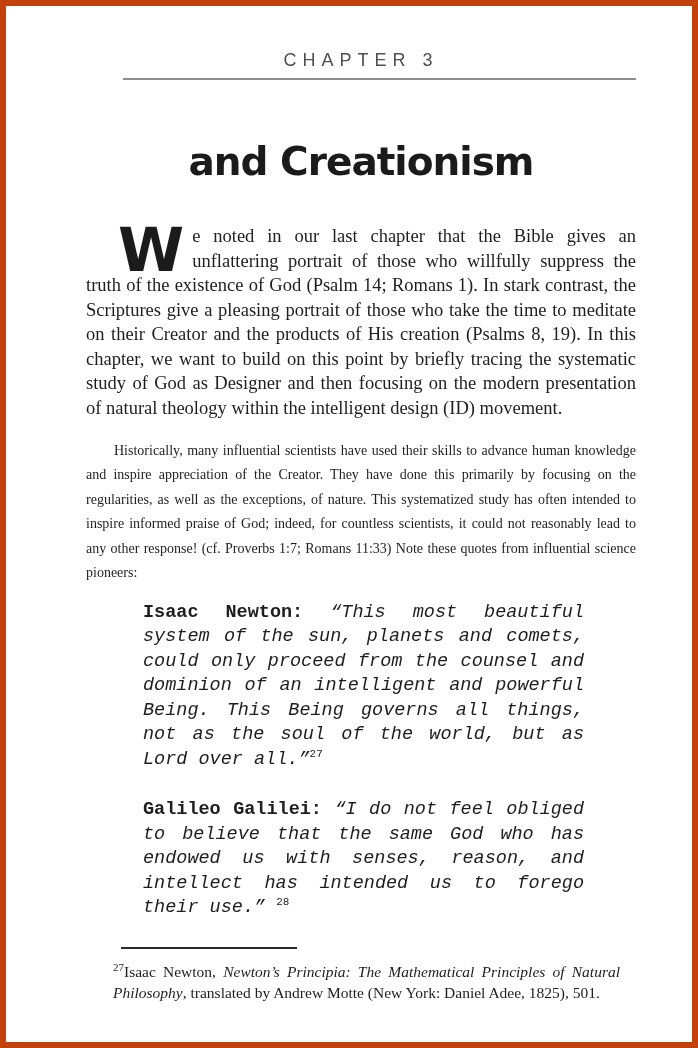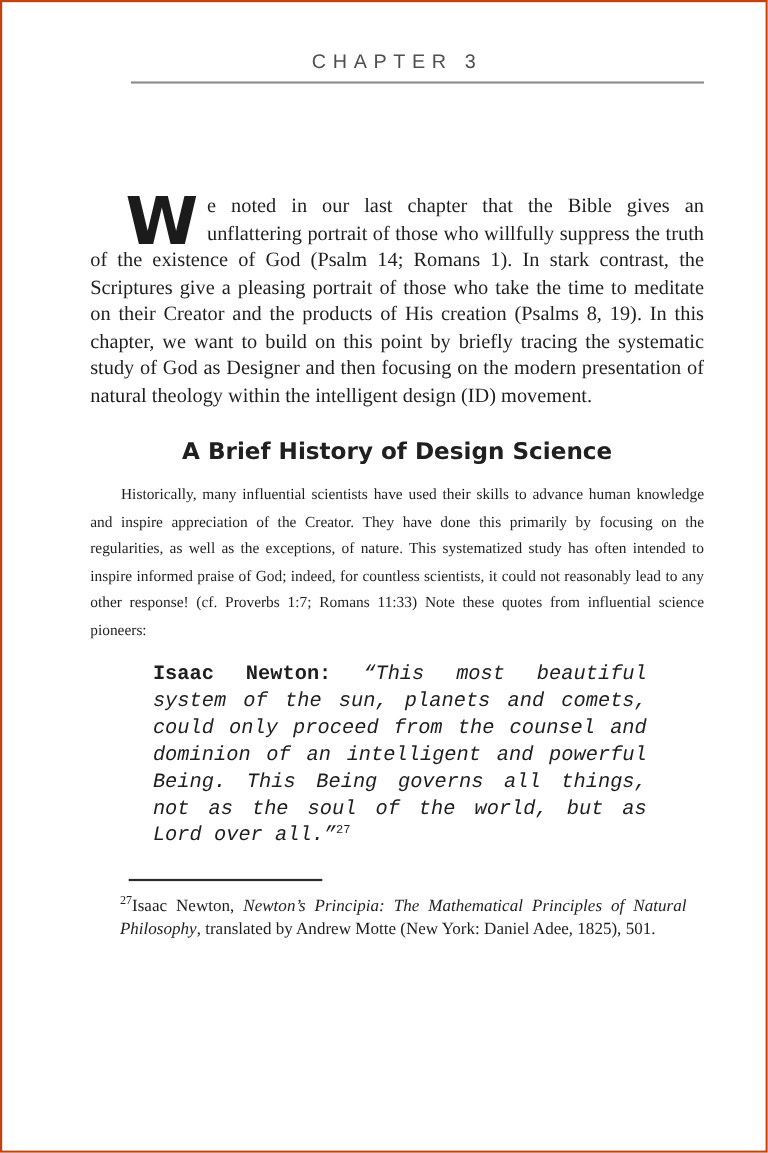--- a/index.html
+++ b/index.html
@@ -2,21 +2,21 @@
 <html><head>
 <meta charset="utf-8">
 <style>
   html, body { margin: 0; padding: 0; background: #e8e8e8; }
   .page {
     position: relative;
     width: 698px;
     height: 1048px;
     margin: 0 auto;
     background: #ffffff;
-    border: 2px solid #c2410c;
+    border: 6px solid #c2410c;
     box-sizing: border-box;
     overflow: hidden;
     font-family: "Liberation Serif", serif;
     color: #1e1e1e;
   }
   .content {
     padding: 44px 56px 0 80px; 
   }
   .chapter-label {
     text-align: center;
@@ -107,30 +107,30 @@
 </style>
 </head>
 <body>
 
 <div class="page">
   <div class="content">
 
     <div class="chapter-label">CHAPTER 3</div>
     <div class="chapter-rule"></div>
 
-    <h1 class="book-title"><br></h1>
+    <h1 class="book-title"><br><span>and Creationism</span></h1>
 
     <p class="intro"><span class="dropcap">W</span><span>e noted in our last chapter that the Bible gives an unflattering portrait of those who willfully suppress the truth of the existence of God (Psalm 14; Romans 1). In stark contrast, the Scriptures give a pleasing portrait of those who take the time to meditate on their Creator and the products of His creation (Psalms 8, 19). In this chapter, we want to build on this point by briefly tracing the systematic study of God as Designer and then focusing on the modern presentation of natural theology within the intelligent design (ID) movement.</span></p>
 
-    <h2 class="section-heading">A Brief History of Design Science</h2>
 
     <p class="body-para">Historically, many influential scientists have used their skills to advance human knowledge and inspire appreciation of the Creator. They have done this primarily by focusing on the regularities, as well as the exceptions, of nature. This systematized study has often intended to inspire informed praise of God; indeed, for countless scientists, it could not reasonably lead to any other response! (cf. Proverbs 1:7; Romans 11:33) Note these quotes from influential science pioneers:</p>
 
     <p class="quote-block"><span class="quote-speaker">Isaac Newton: </span><span class="quote-text">“This most beautiful system of the sun, planets and comets, could only proceed from the counsel and dominion of an intelligent and powerful Being. This Being governs all things, not as the soul of the world, but as Lord over all.”</span><sup class="fn-ref">27</sup></p>
 
+    <p class="quote-block"><span class="quote-speaker">Galileo Galilei: </span><span class="quote-text">“I do not feel obliged to believe that the same God who has endowed us with senses, reason, and intellect has intended us to forego their use.” </span> <sup class="fn-ref">28</sup></p>
 
 
     <div class="footnotes">
       <div class="fn-separator"></div>
 
       <p class="footnote"><sup class="fn-ref">27</sup><span>Isaac Newton, </span><span class="fn-italic">Newton’s Principia: The Mathematical Principles of Natural Philosophy</span><span>, translated by Andrew Motte (New York: Daniel Adee, 1825), 501.</span></p>
 
     </div>
 
   </div>

